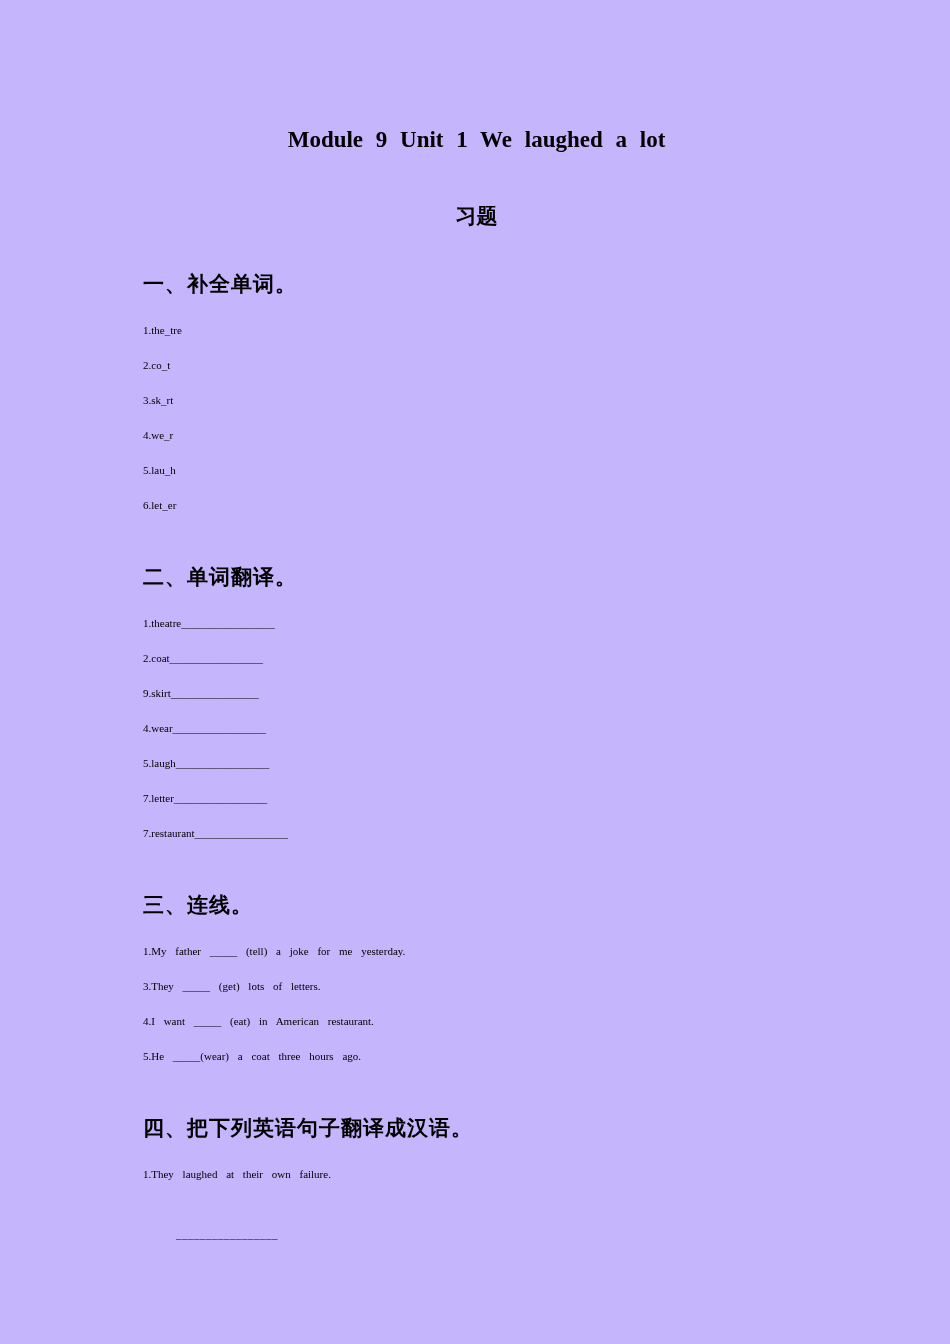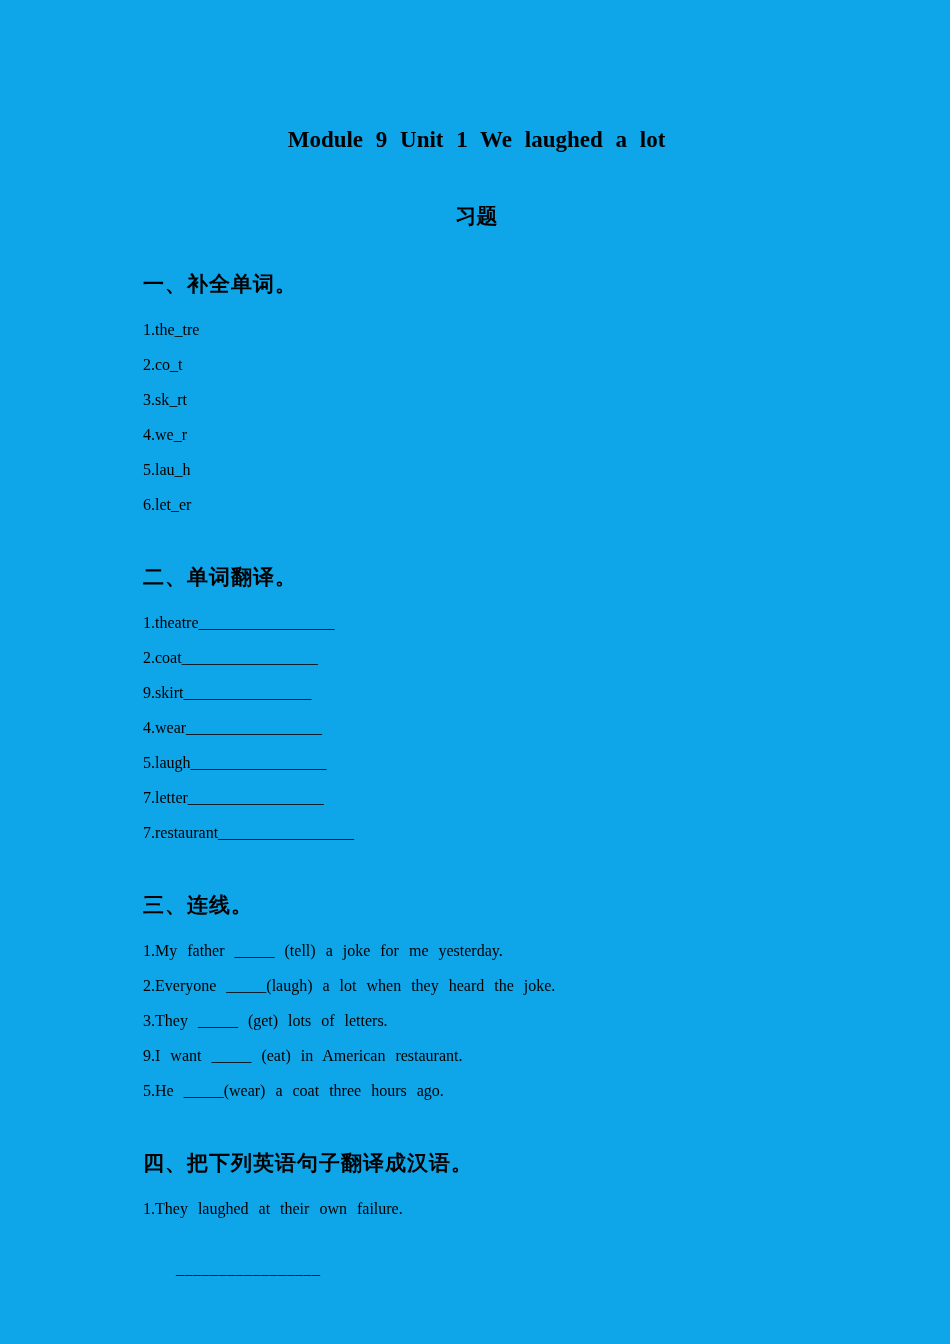--- a/index.html
+++ b/index.html
@@ -5,21 +5,21 @@
   html, body {
     margin: 0;
     padding: 0;
     background: #ffffff;
     color: #000000;
   }
   .page {
     position: relative;
     width: 950px;
     height: 1344px;
-    background: #0ea5e9;
+    background: #c4b5fd;
     font-family: "Liberation Serif", serif;
     overflow: hidden;
     box-sizing: border-box;
     padding: 0 140px 0 143px;
   }
   .doc-title {
     margin: 0;
     padding-top: 126px;
     text-align: center;
     font-size: 23px;
@@ -43,21 +43,21 @@
     padding-bottom: 22px;
     font-size: 21px;
     line-height: 26px;
     font-weight: bold;
     letter-spacing: 1px;
     font-family: "Liberation Sans", sans-serif;
   }
   .item {
     margin: 0;
     padding: 0 0 13px 0;
-    font-size: 16px;
+    font-size: 11px;
     line-height: 22px;
     font-family: "Liberation Serif", serif;
     white-space: nowrap;
   }
   .item.spaced {
     word-spacing: 6px;
   }
   .blank-line {
     letter-spacing: 0.5px;
   }
@@ -88,23 +88,22 @@
     <p class="item">9.skirt________________</p>
     <p class="item">4.wear_________________</p>
     <p class="item">5.laugh_________________</p>
     <p class="item">7.letter_________________</p>
     <p class="item">7.restaurant_________________</p>
   </div>
 
   <div>
     <h3 class="section-heading">三、连线。</h3>
     <p class="item spaced">1.My father _____ (tell) a joke for me yesterday.</p>
-    <p class="item spaced">2.Everyone _____(laugh) a lot when they heard the joke.</p>
     <p class="item spaced">3.They _____ (get) lots of letters.</p>
-    <p class="item spaced">9.I want _____ (eat) in American restaurant.</p>
+    <p class="item spaced">4.I want _____ (eat) in American restaurant.</p>
     <p class="item spaced">5.He _____(wear) a coat three hours ago.</p>
   </div>
 
   <div>
     <h3 class="section-heading">四、把下列英语句子翻译成汉语。</h3>
     <p class="item spaced">1.They laughed at their own failure.</p>
     <p class="item blank-line" style="padding-top:25px;margin-left:33px;">_________________</p>
   </div>
 
 </div>

